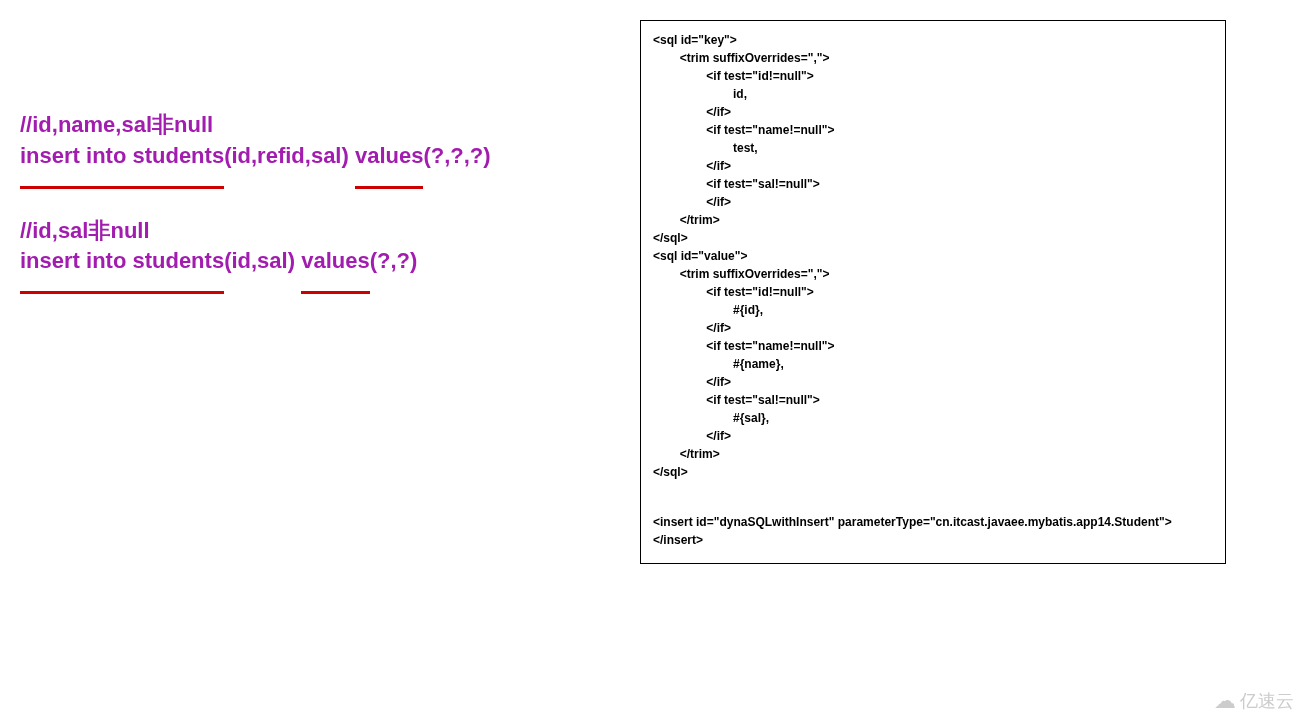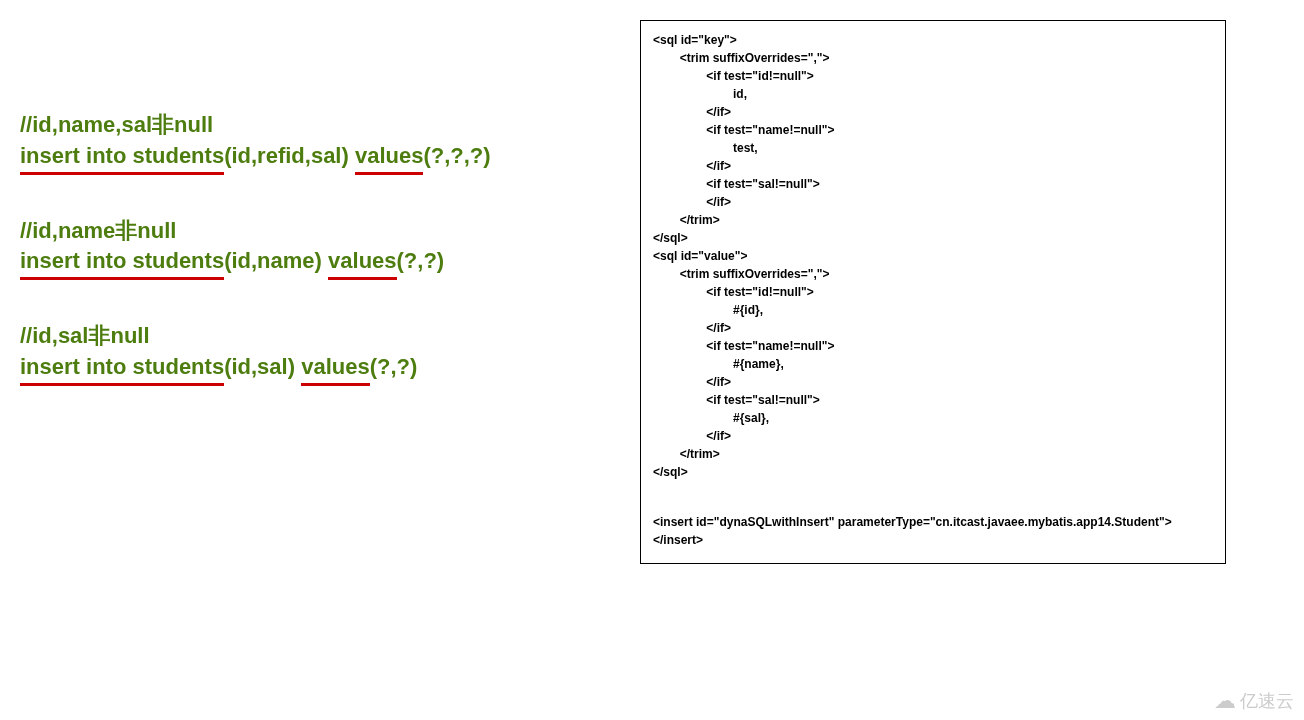--- a/index.html
+++ b/index.html
@@ -15,27 +15,27 @@
     position: absolute;
     left: 20px;
     top: 110px;
   }
   .stmt-group {
     margin-bottom: 44px;
   }
   .stmt-line {
     font-size: 22px;
     font-weight: bold;
-    color: #4d7c0f;
+    color: #a21caf;
     line-height: 1.4;
     white-space: pre;
   }
   .ul-red {
     border-bottom: 3px solid #cc0000;
-    padding-bottom: 4px;
+    padding-bottom: 18px;
   }
   .right-box {
     position: absolute;
     left: 640px;
     top: 20px;
     width: 560px;
     border: 1px solid #000;
     padding: 10px 12px 14px 12px;
     font-family: "Segoe UI", Arial, sans-serif;
     font-size: 12px;
@@ -63,24 +63,20 @@
     font-size: 22px;
   }
 </style>
 </head>
 <body>
 
 <div class="left-block">
   <div class="stmt-group">
     <div class="stmt-line">//id,name,sal非null</div>
     <div class="stmt-line"><span class="ul-red">insert into students</span><span>(id,refid,sal)</span><span> </span><span class="ul-red">values</span><span>(?,?,?)</span></div>
-  </div>
-  <div class="stmt-group">
-    <div class="stmt-line">//id,name非null</div>
-    <div class="stmt-line"><span class="ul-red">insert into students</span><span>(id,name)</span><span> </span><span class="ul-red">values</span><span>(?,?)</span></div>
   </div>
   <div class="stmt-group">
     <div class="stmt-line">//id,sal非null</div>
     <div class="stmt-line"><span class="ul-red">insert into students</span><span>(id,sal)</span><span> </span><span class="ul-red">values</span><span>(?,?)</span></div>
   </div>
 </div>
 
 <div class="right-box">
   <div class="code-line">&lt;sql id="key"&gt;</div>
   <div class="code-line">        &lt;trim suffixOverrides=","&gt;</div>

